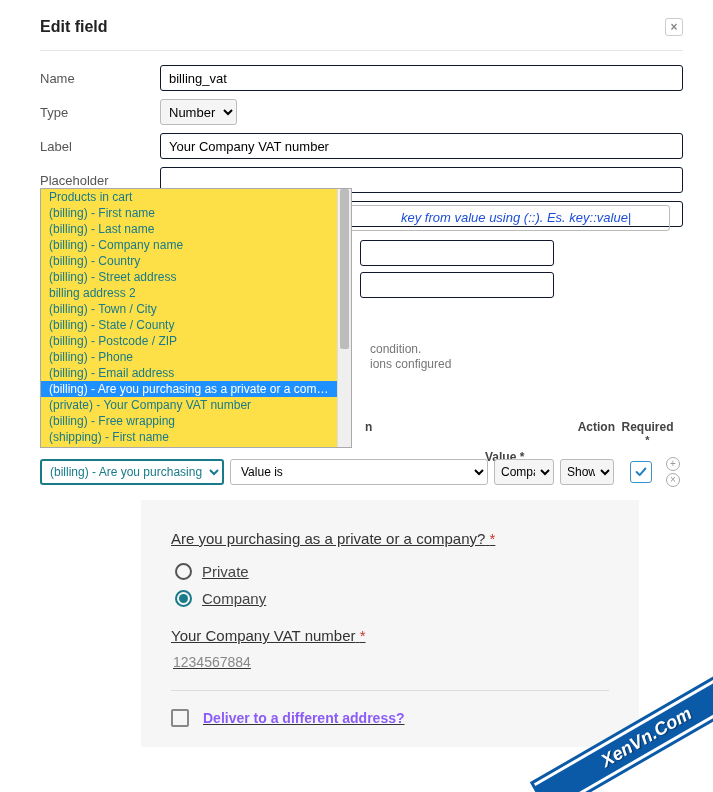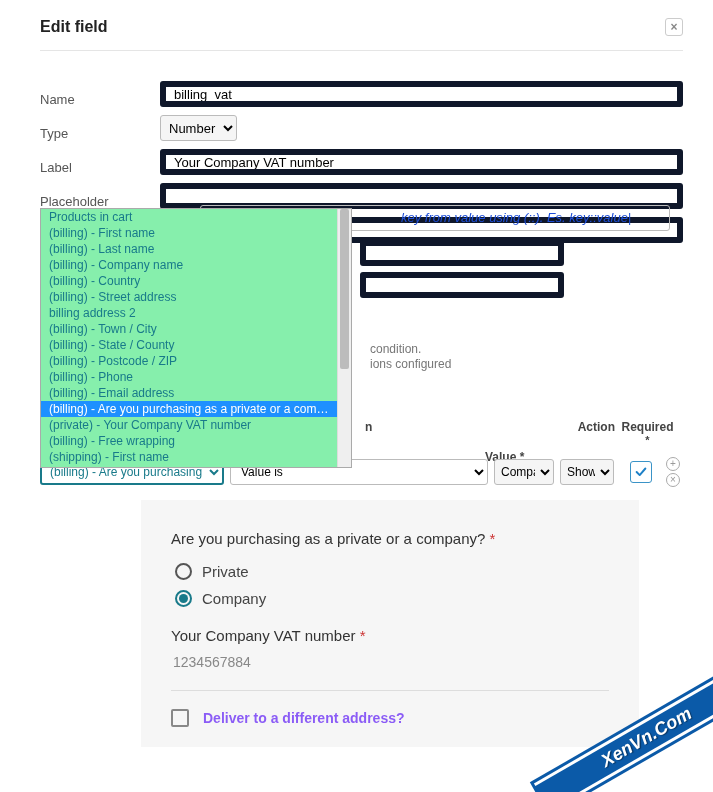--- a/index.html
+++ b/index.html
@@ -15,21 +15,21 @@
 }
 .modal {
   padding: 18px 30px 0 40px;
 }
 .modal-header {
   display: flex;
   justify-content: space-between;
   align-items: flex-start;
   border-bottom: 1px solid #e5e5e5;
   padding-bottom: 14px;
-  margin-bottom: 30px;
+  margin-bottom: 14px;
 }
 .modal-title {
   font-size: 16px;
   font-weight: 700;
   color: #222;
 }
 .close-btn {
   width: 18px;
   height: 18px;
   border: 1px solid #ccc;
@@ -37,31 +37,31 @@
   display: flex;
   align-items: center;
   justify-content: center;
   font-size: 12px;
   color: #888;
   cursor: pointer;
   font-weight: bold;
 }
 .form-row {
   display: flex;
-  align-items: flex-end;
+  align-items: center;
   margin-bottom: 8px;
 }
 .form-label {
   width: 120px;
   font-size: 13px;
   color: #555;
 }
 .form-input {
   flex: 1;
-  border: 6px solid #0f172a;
+  border: 1px solid #0f172a;
   border-radius: 3px;
   padding: 4px 8px;
   font-size: 13px;
   height: 26px;
   font-family: inherit;
 }
 .form-select {
   border: 1px solid #bbb;
   border-radius: 3px;
   padding: 3px 4px;
@@ -82,23 +82,23 @@
 .row-partial {
   padding-left: 40px;
   display: flex;
   gap: 8px;
   margin-bottom: 6px;
 }
 
 .dropdown-overlay {
   position: absolute;
   left: 40px;
-  top: 208px;
+  top: 188px;
   width: 312px;
-  background: #86efac;
+  background: #fde047;
   border: 1px solid #aaa;
   z-index: 10;
   display: flex;
 }
 .dropdown-inner {
   flex: 1;
   max-height: 258px;
   overflow: hidden;
 }
 .dropdown-item {
@@ -225,20 +225,21 @@
   line-height: 1;
 }
 
 .preview-card {
   position: absolute;
   left: 141px;
   top: 500px;
   width: 498px;
   background: #f6f6f6;
   padding: 30px 30px 20px 30px;
+  text-decoration: underline;
 }
 .q-label {
   font-size: 15px;
   color: #333;
   margin-bottom: 16px;
 }
 .req-star { color: #c33; }
 .radio-row {
   display: flex;
   align-items: center;

